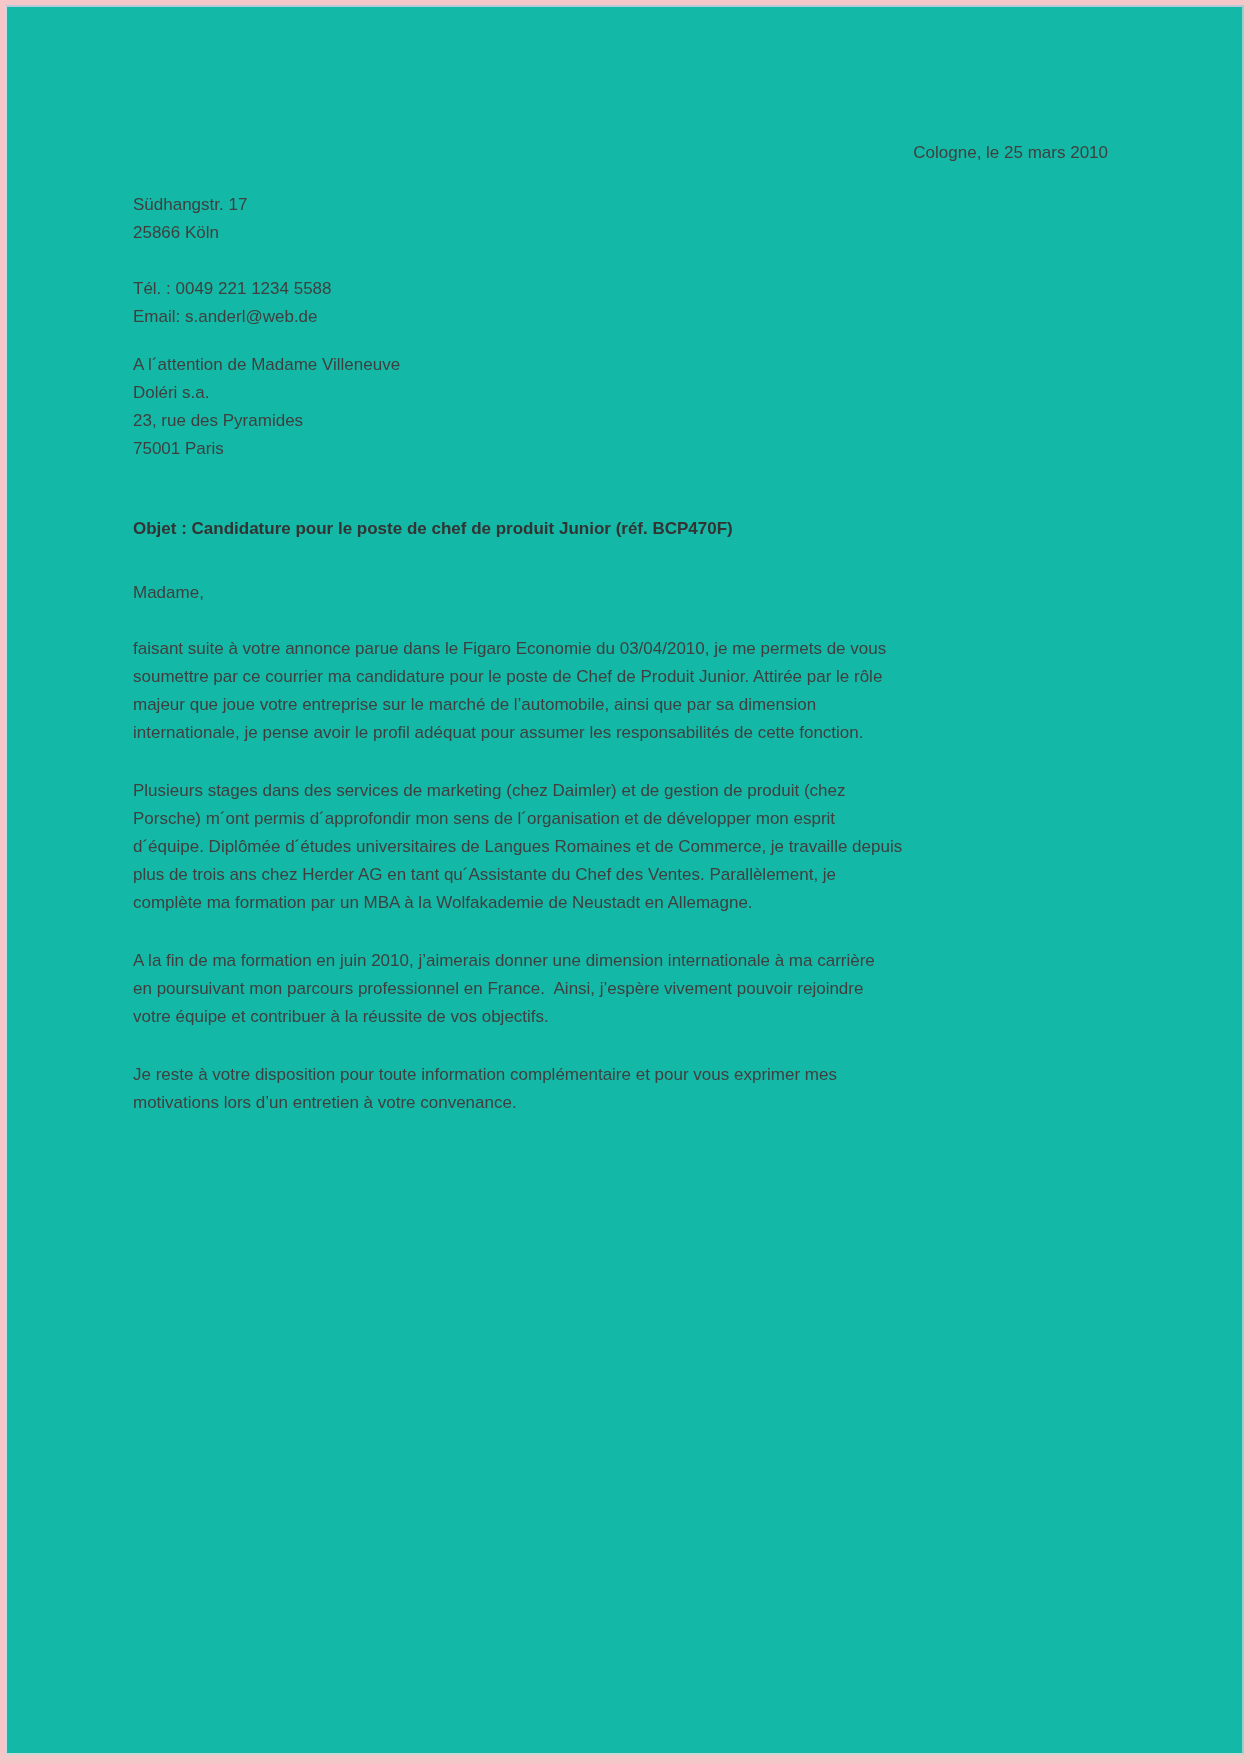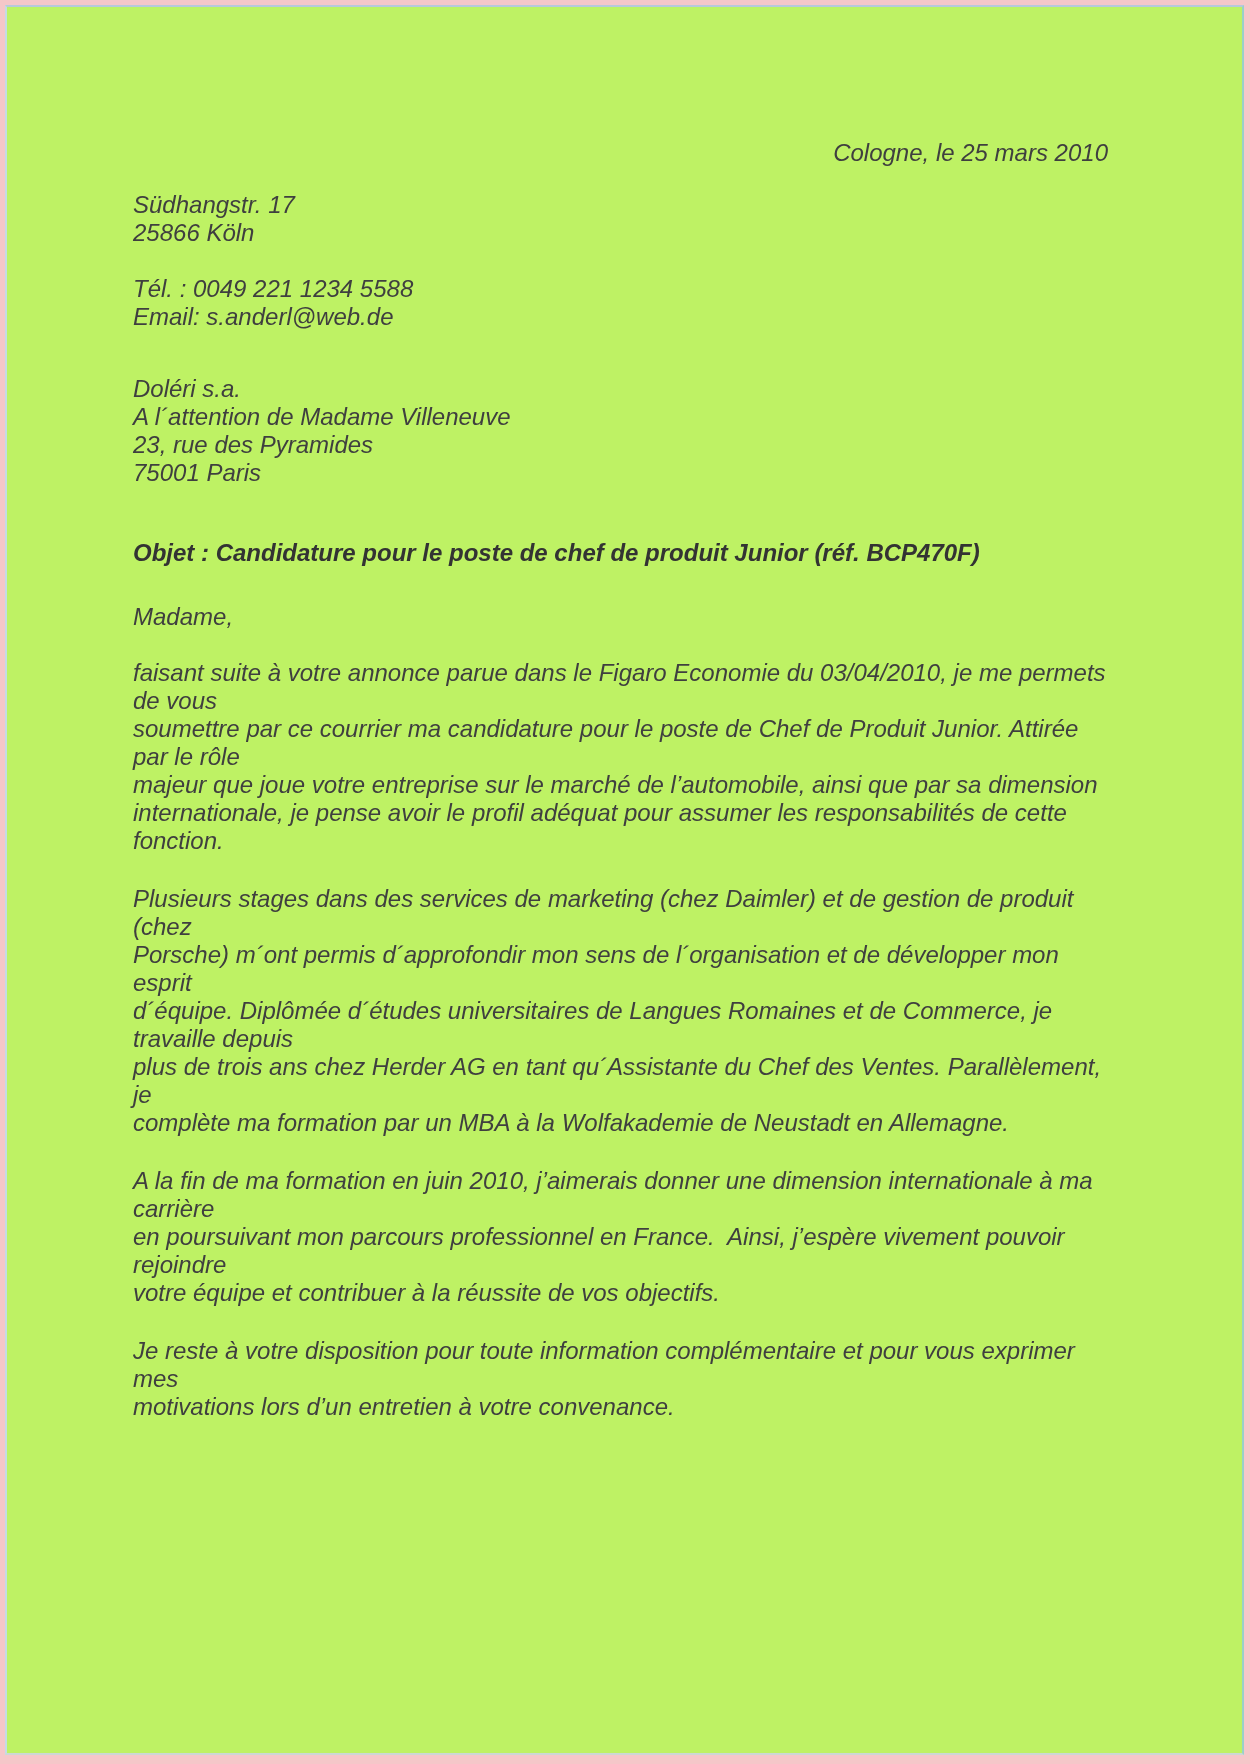--- a/index.html
+++ b/index.html
@@ -11,39 +11,38 @@
     height: 1764px;
     box-sizing: border-box;
     background: #f5c7c9;
     padding: 5px 6px 9px 5px;
     font-family: "Liberation Sans", sans-serif;
   }
   .page {
     width: 100%;
     height: 100%;
     box-sizing: border-box;
-    background: #bef264;
+    background: #14b8a6;
     border-top: 2px solid #b7c9da;
     border-left: 2px solid #c6dbe4;
     border-right: 2px solid #98d1c9;
     border-bottom: 2px solid #ccd8d4;
     padding: 132px 134px 0 126px;
     color: #3f3f3f;
-    font-size: 24px;
+    font-size: 17px;
     line-height: 28px;
     overflow: hidden;
-    font-style: italic;
   }
   .line { margin: 0; }
   .date-line {
     text-align: right;
     margin: 0 0 24px 0;
   }
   .sender-block { margin: 0 0 28px 0; }
-  .contact-block { margin: 0 0 44px 0; }
+  .contact-block { margin: 0 0 20px 0; }
   .recipient-block { margin: 0 0 52px 0; }
   .subject-line {
     font-weight: bold;
     color: #333333;
     margin: 12px 0 36px 0;
   }
   .salutation-line { margin: 16px 0 28px 0; }
   .paragraph {
     margin: 0 0 30px 0;
     white-space: pre-wrap;
@@ -61,22 +60,22 @@
     <div class="line">Südhangstr. 17</div>
     <div class="line">25866 Köln</div>
   </div>
 
   <div class="contact-block">
     <div class="line">Tél. : 0049 221 1234 5588</div>
     <div class="line">Email: s.anderl@web.de</div>
   </div>
 
   <div class="recipient-block">
+    <div class="line">A l´attention de Madame Villeneuve</div>
     <div class="line">Doléri s.a.</div>
-    <div class="line">A l´attention de Madame Villeneuve</div>
     <div class="line">23, rue des Pyramides</div>
     <div class="line">75001 Paris</div>
   </div>
 
   <div class="line subject-line">Objet : Candidature pour le poste de chef de produit Junior (réf. BCP470F)</div>
 
   <div class="line salutation-line">Madame,</div>
 
   <p class="paragraph">faisant suite à votre annonce parue dans le Figaro Economie du 03/04/2010, je me permets de vous
 soumettre par ce courrier ma candidature pour le poste de Chef de Produit Junior. Attirée par le rôle

